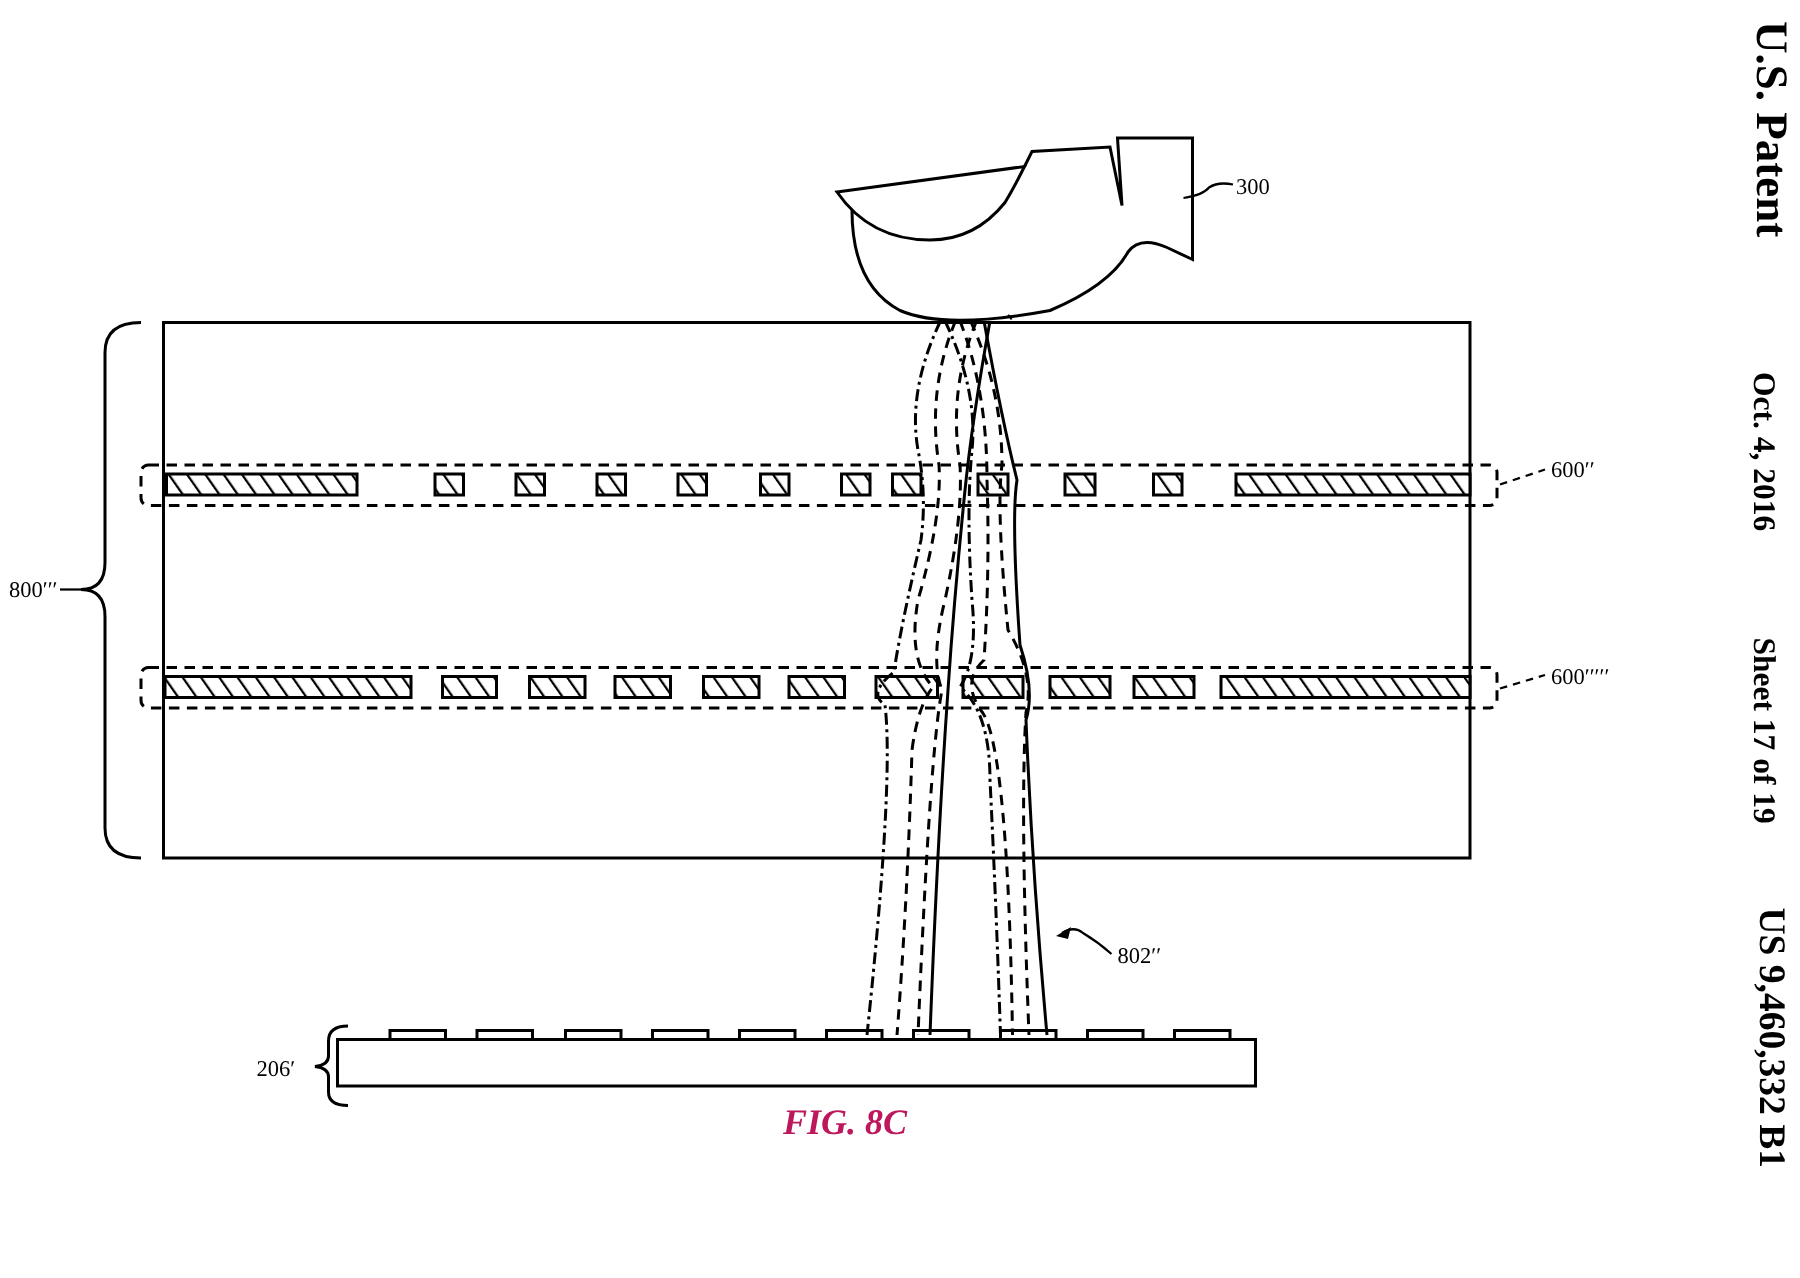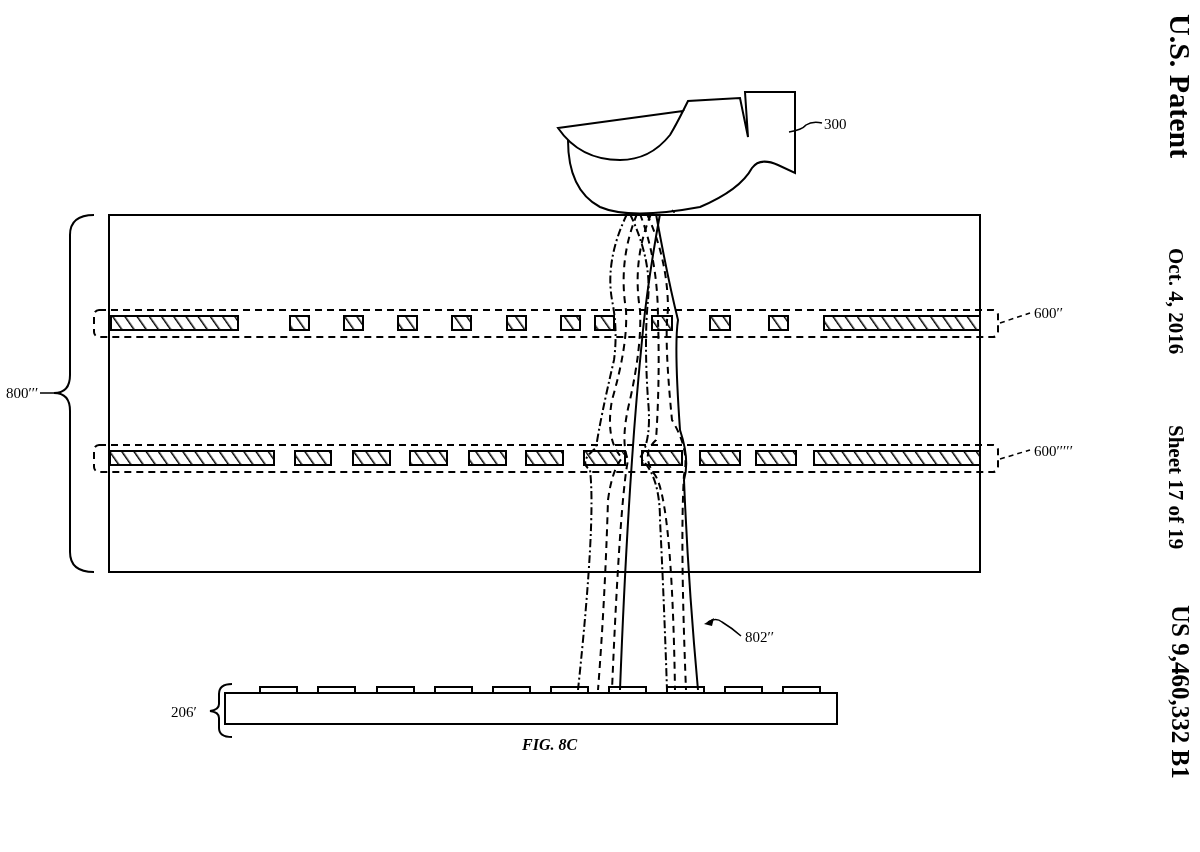--- a/index.html
+++ b/index.html
@@ -14,21 +14,21 @@
     .header {
       position: absolute; font-family: "Liberation Serif", serif; font-weight: bold;
       color: #000; white-space: nowrap; transform-origin: left top; transform: rotate(90deg);
     }
     #h-title { left: 1197px; top: 14px; font-size: 30px; }
     #h-date { left: 1188px; top: 248px; font-size: 21px; }
     #h-sheet { left: 1188px; top: 425px; font-size: 21px; }
     #h-number { left: 1194px; top: 605px; font-size: 25px; }
     #fig-caption {
       position: absolute; left: 522px; top: 736px; font-family: "Liberation Serif", serif;
-      font-weight: bold; font-style: italic; font-size: 16px; color: #000000;
+      font-weight: bold; font-style: italic; font-size: 24px; color: #be185d;
     }
   </style>
 </head>
 <body>
 
 <div class="header" id="h-title">U.S. Patent</div>
 <div class="header" id="h-date">Oct. 4, 2016</div>
 <div class="header" id="h-sheet">Sheet 17 of 19</div>
 <div class="header" id="h-number">US 9,460,332 B1</div>
 

